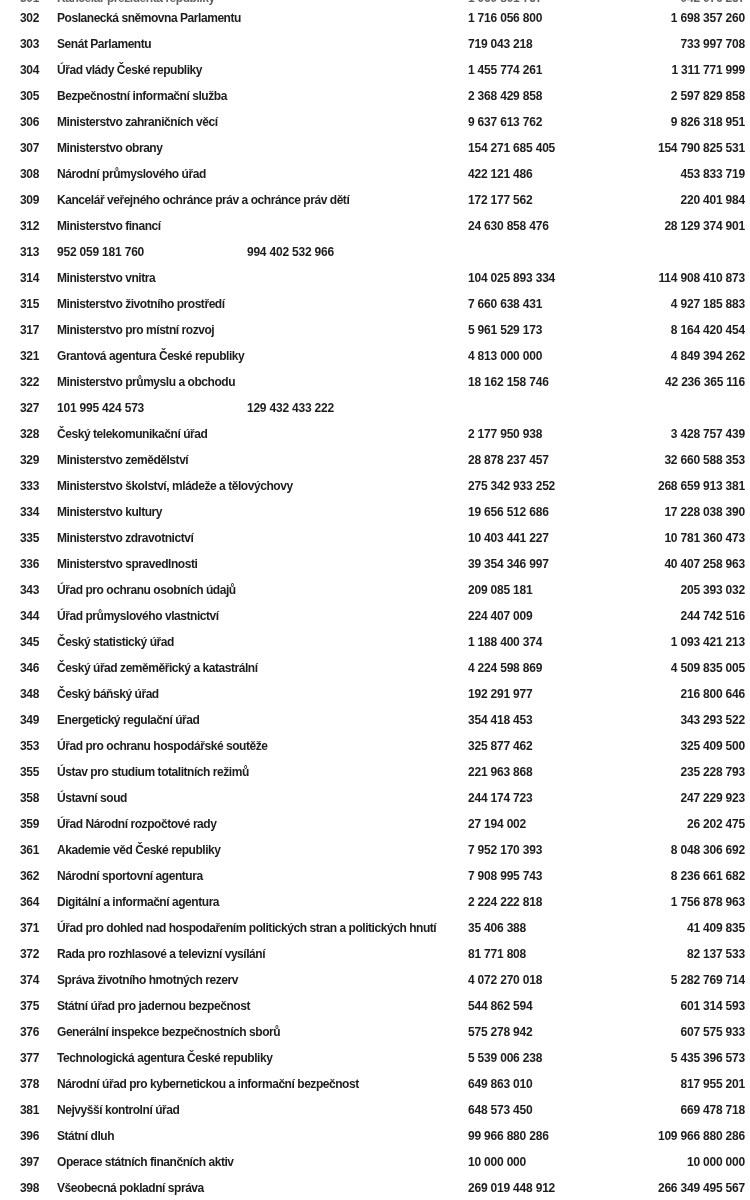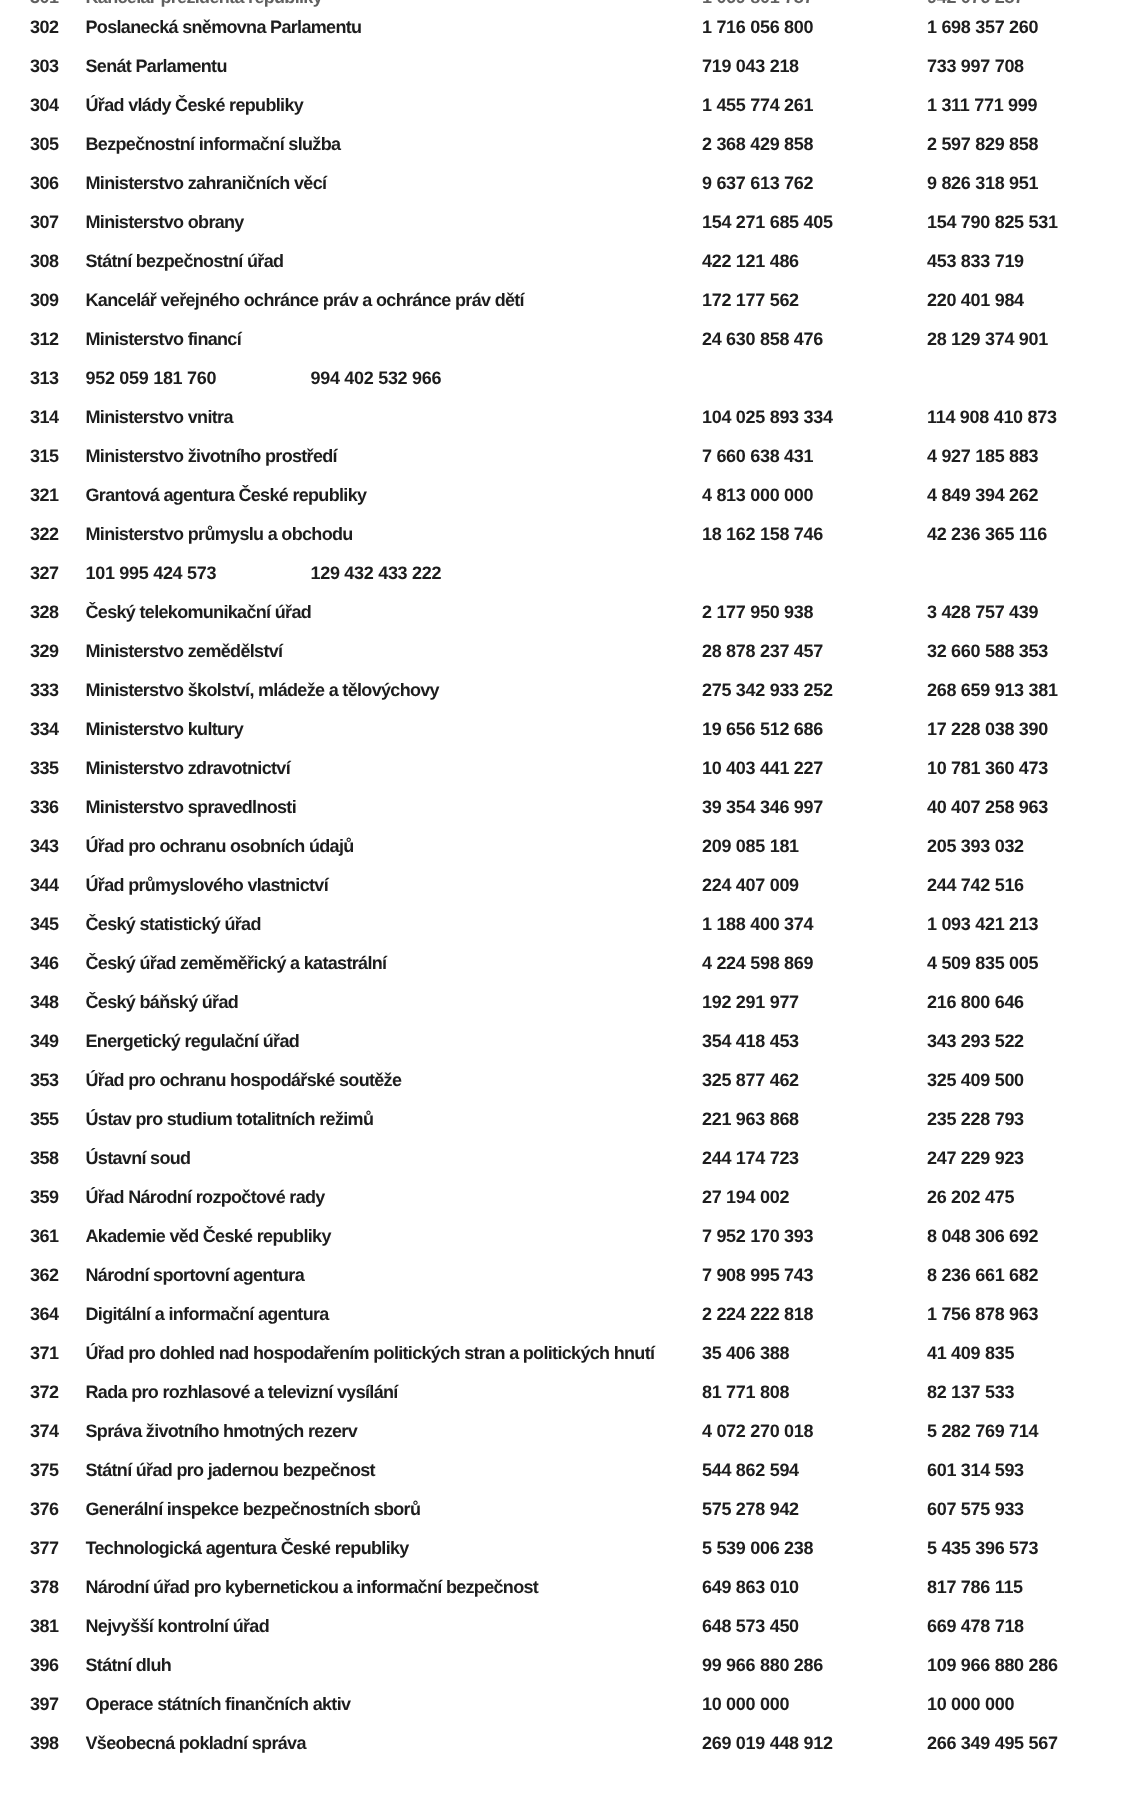--- a/index.html
+++ b/index.html
@@ -17,21 +17,21 @@
     height:26px;line-height:26px;
     font-size:12px;
     padding-right:5px;
     box-sizing:border-box;
     width:750px;
   }
   .c{white-space:nowrap;overflow:hidden;}
   .c.num{width:37px;padding-left:20px;letter-spacing:-0.3px;flex:none;}
   .c.name{flex:1;letter-spacing:-0.45px;}
   .c.v1{width:150px;text-align:left;letter-spacing:-0.2px;flex:none;}
-  .c.v2{width:127px;letter-spacing:-0.2px;flex:none;}
+  .c.v2{width:127px;text-align:right;letter-spacing:-0.2px;flex:none;}
   
   .clip-row{height:5px;overflow:hidden;opacity:0.7;}
   .clip-row .row{margin-top:-15px;}
 </style>
 </head>
 <body>
 
 <div class="doc">
 
   <div class="clip-row">
@@ -81,21 +81,21 @@
 
   <div class="row">
     <div class="c num">307</div>
     <div class="c name">Ministerstvo obrany</div>
     <div class="c v1">154 271 685 405</div>
     <div class="c v2">154 790 825 531</div>
   </div>
 
   <div class="row">
     <div class="c num">308</div>
-    <div class="c name">Státní bezpečnostní úřad</div>
+    <div class="c name">Národní průmyslového úřad</div>
     <div class="c v1">422 121 486</div>
     <div class="c v2">453 833 719</div>
   </div>
 
   <div class="row">
     <div class="c num">309</div>
     <div class="c name">Kancelář veřejného ochránce práv a ochránce práv dětí</div>
     <div class="c v1">172 177 562</div>
     <div class="c v2">220 401 984</div>
   </div>
@@ -120,20 +120,26 @@
     <div class="c v2">114 908 410 873</div>
   </div>
 
   <div class="row">
     <div class="c num">315</div>
     <div class="c name">Ministerstvo životního prostředí</div>
     <div class="c v1">7 660 638 431</div>
     <div class="c v2">4 927 185 883</div>
   </div>
 
+  <div class="row">
+    <div class="c num">317</div>
+    <div class="c name">Ministerstvo pro místní rozvoj</div>
+    <div class="c v1">5 961 529 173</div>
+    <div class="c v2">8 164 420 454</div>
+  </div>
 
   <div class="row">
     <div class="c num">321</div>
     <div class="c name">Grantová agentura České republiky</div>
     <div class="c v1">4 813 000 000</div>
     <div class="c v2">4 849 394 262</div>
   </div>
 
   <div class="row">
     <div class="c num">322</div>
@@ -320,21 +326,21 @@
     <div class="c num">377</div>
     <div class="c name">Technologická agentura České republiky</div>
     <div class="c v1">5 539 006 238</div>
     <div class="c v2">5 435 396 573</div>
   </div>
 
   <div class="row">
     <div class="c num">378</div>
     <div class="c name">Národní úřad pro kybernetickou a informační bezpečnost</div>
     <div class="c v1">649 863 010</div>
-    <div class="c v2">817 786 115</div>
+    <div class="c v2">817 955 201</div>
   </div>
 
   <div class="row">
     <div class="c num">381</div>
     <div class="c name">Nejvyšší kontrolní úřad</div>
     <div class="c v1">648 573 450</div>
     <div class="c v2">669 478 718</div>
   </div>
 
   <div class="row">

